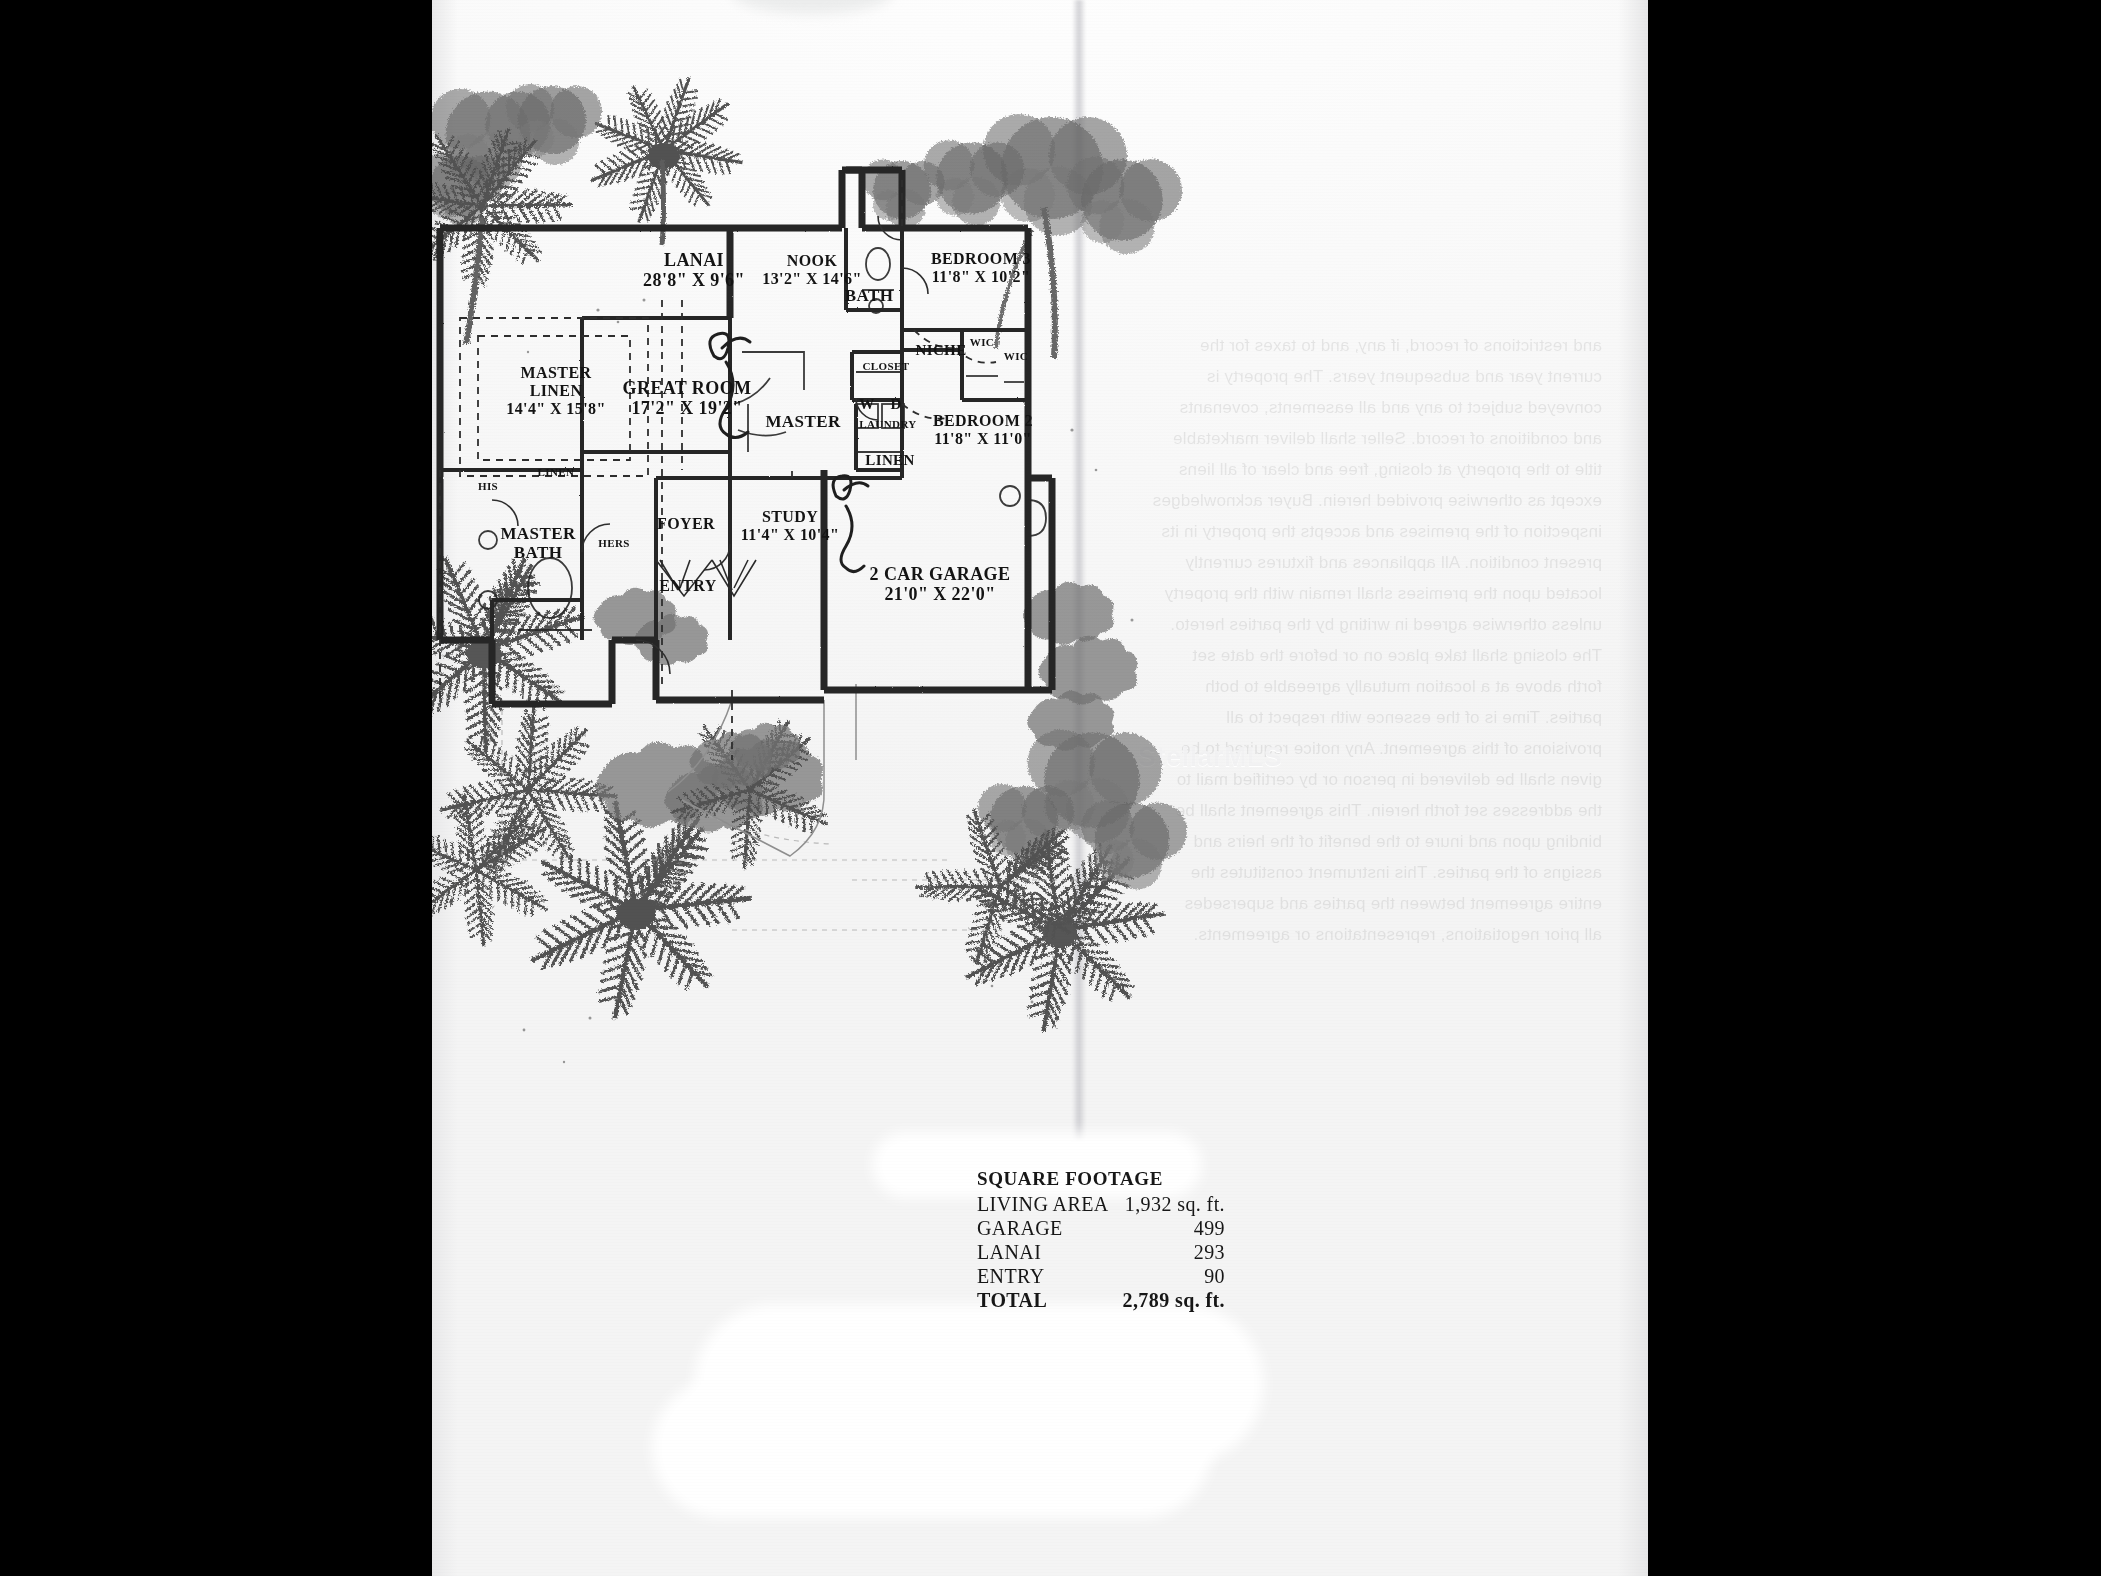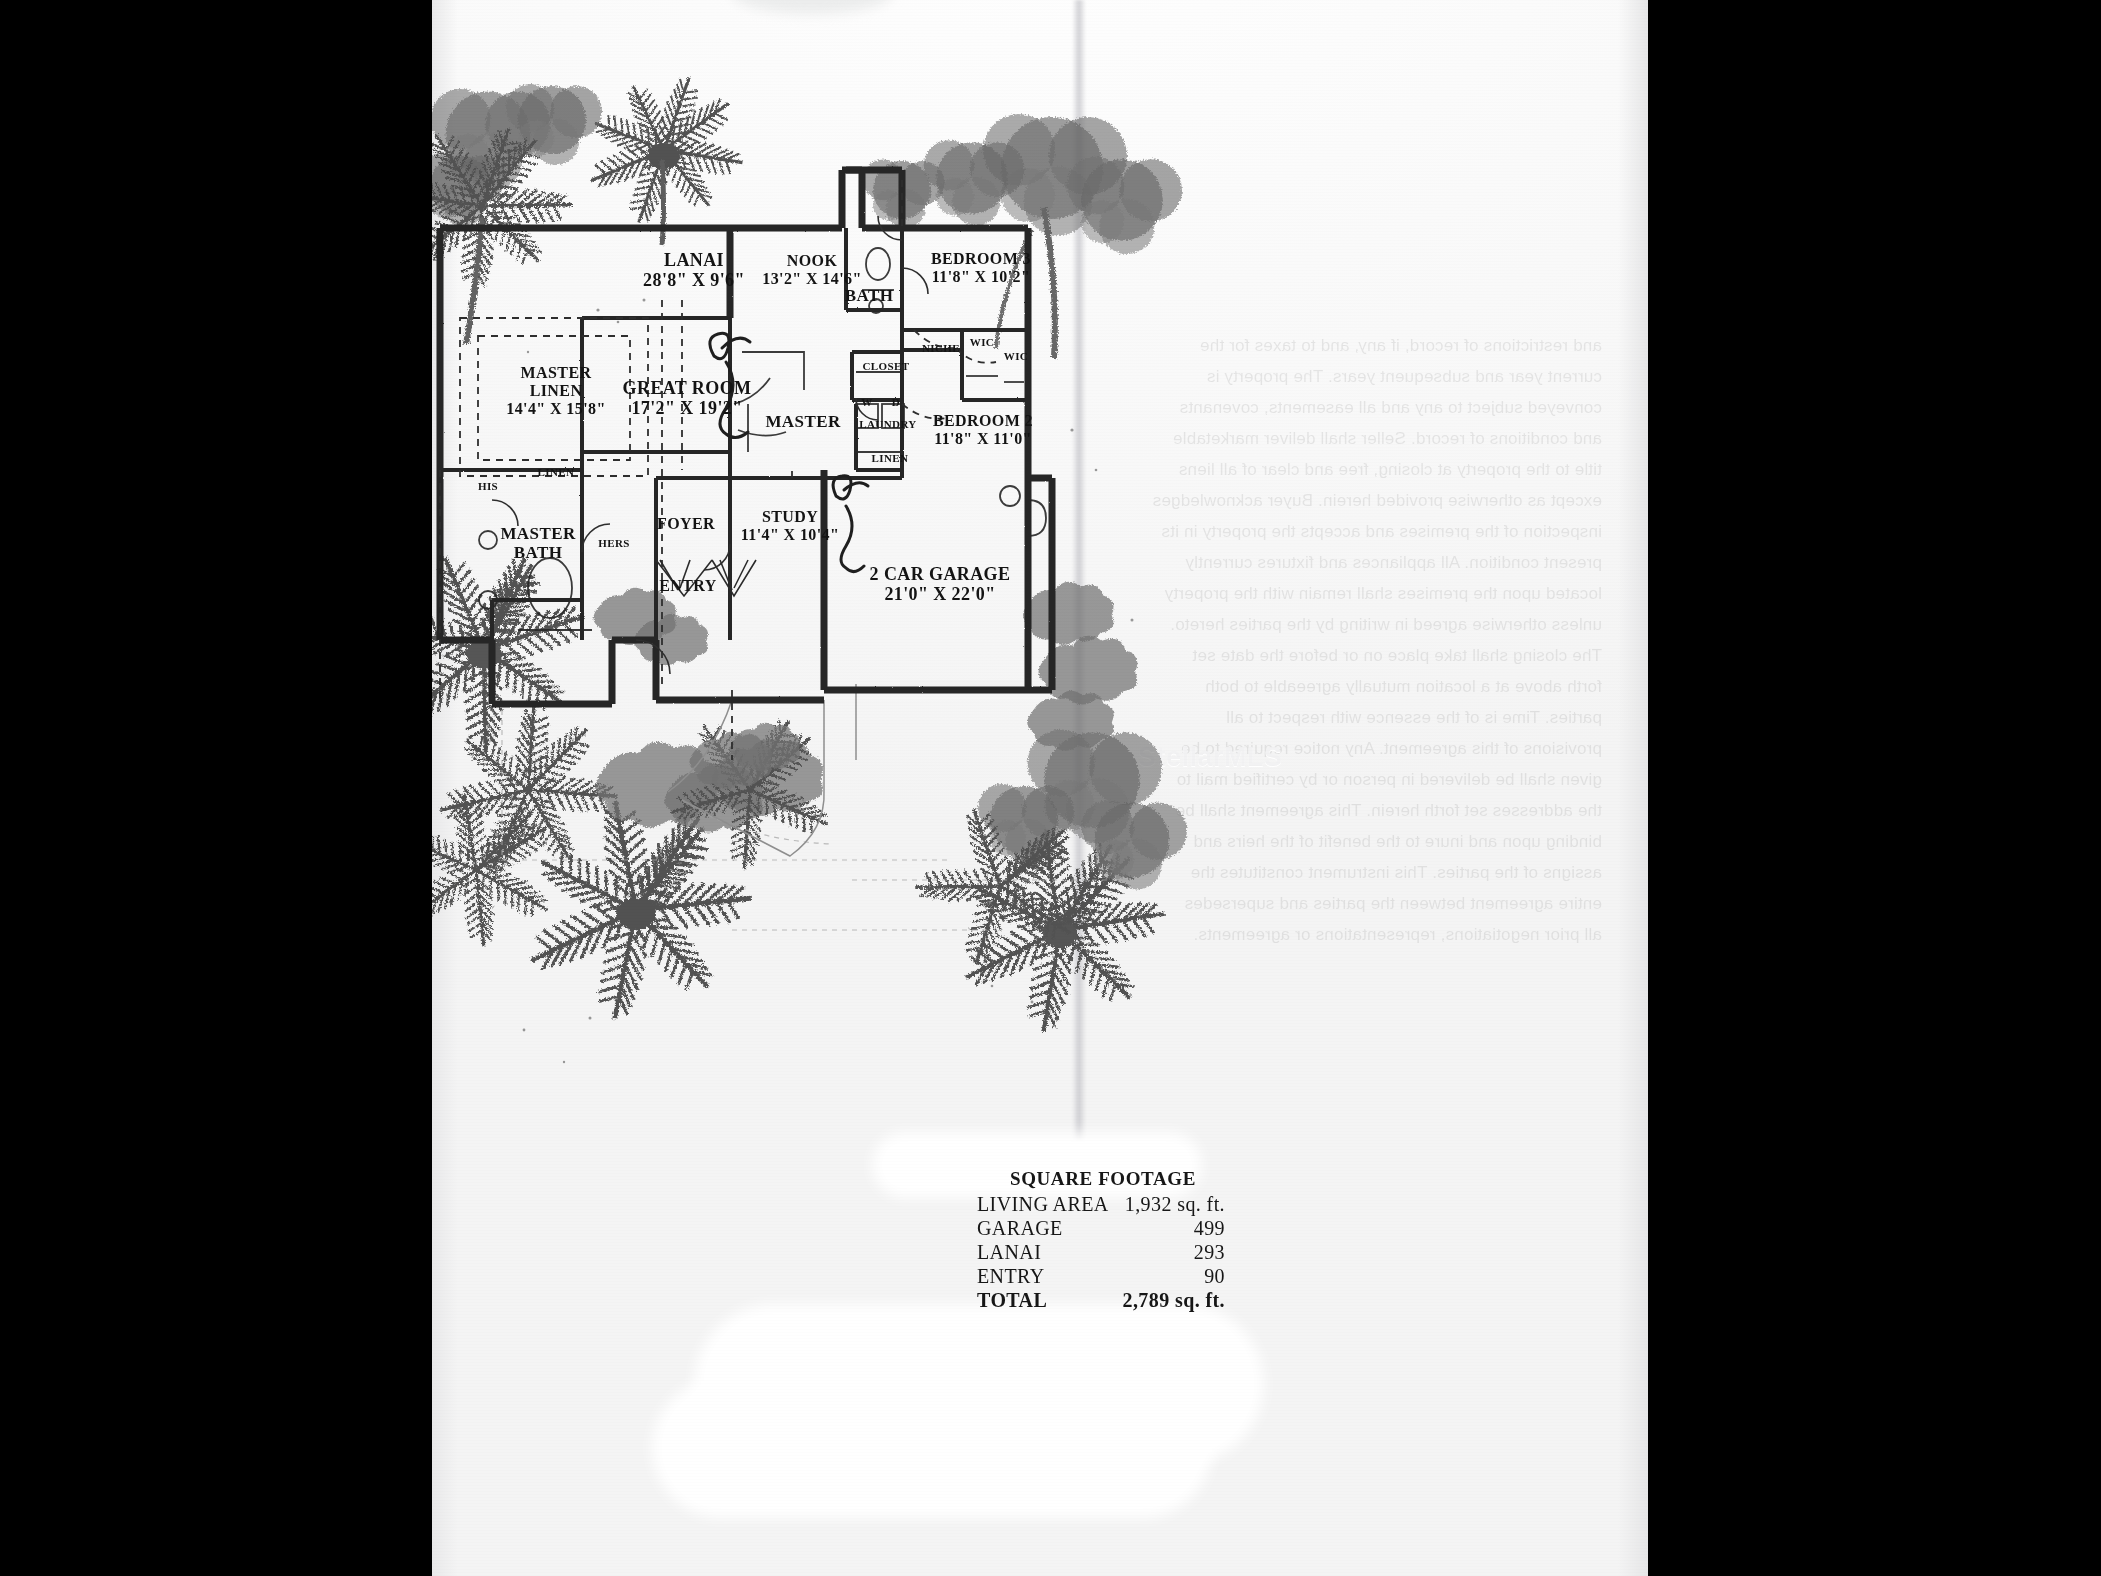--- a/index.html
+++ b/index.html
@@ -121,37 +121,36 @@
     white-space: nowrap;
     user-select: none;
   }
   .room-label .rl-name { display: block; }
   .room-label .rl-dim  { display: block; }
 
   .sz-lg   { font-size: 18px; }
   .sz-md   { font-size: 16px; }
   .sz-sm   { font-size: 17px; }
   .sz-xs   { font-size: 11px; }
-  .sz-xxs  { font-size: 11px; }
+  .sz-xxs  { font-size: 15px; }
 
   
   #sqft {
     position: absolute;
     left: 545px;
     top: 1168px;
     width: 270px;
     color: #171717;
     font-family: "Liberation Serif", serif;
   }
   #sqft-title {
     font-size: 19px;
     font-weight: 700;
     letter-spacing: .6px;
     margin-bottom: 3px;
-    margin-left: 33px;
   }
   #sqft-table {
     border-collapse: collapse;
     width: 100%;
     font-size: 20px;
     letter-spacing: .4px;
   }
   #sqft-table td {
     padding: 0 0 1px 0;
     white-space: nowrap;

